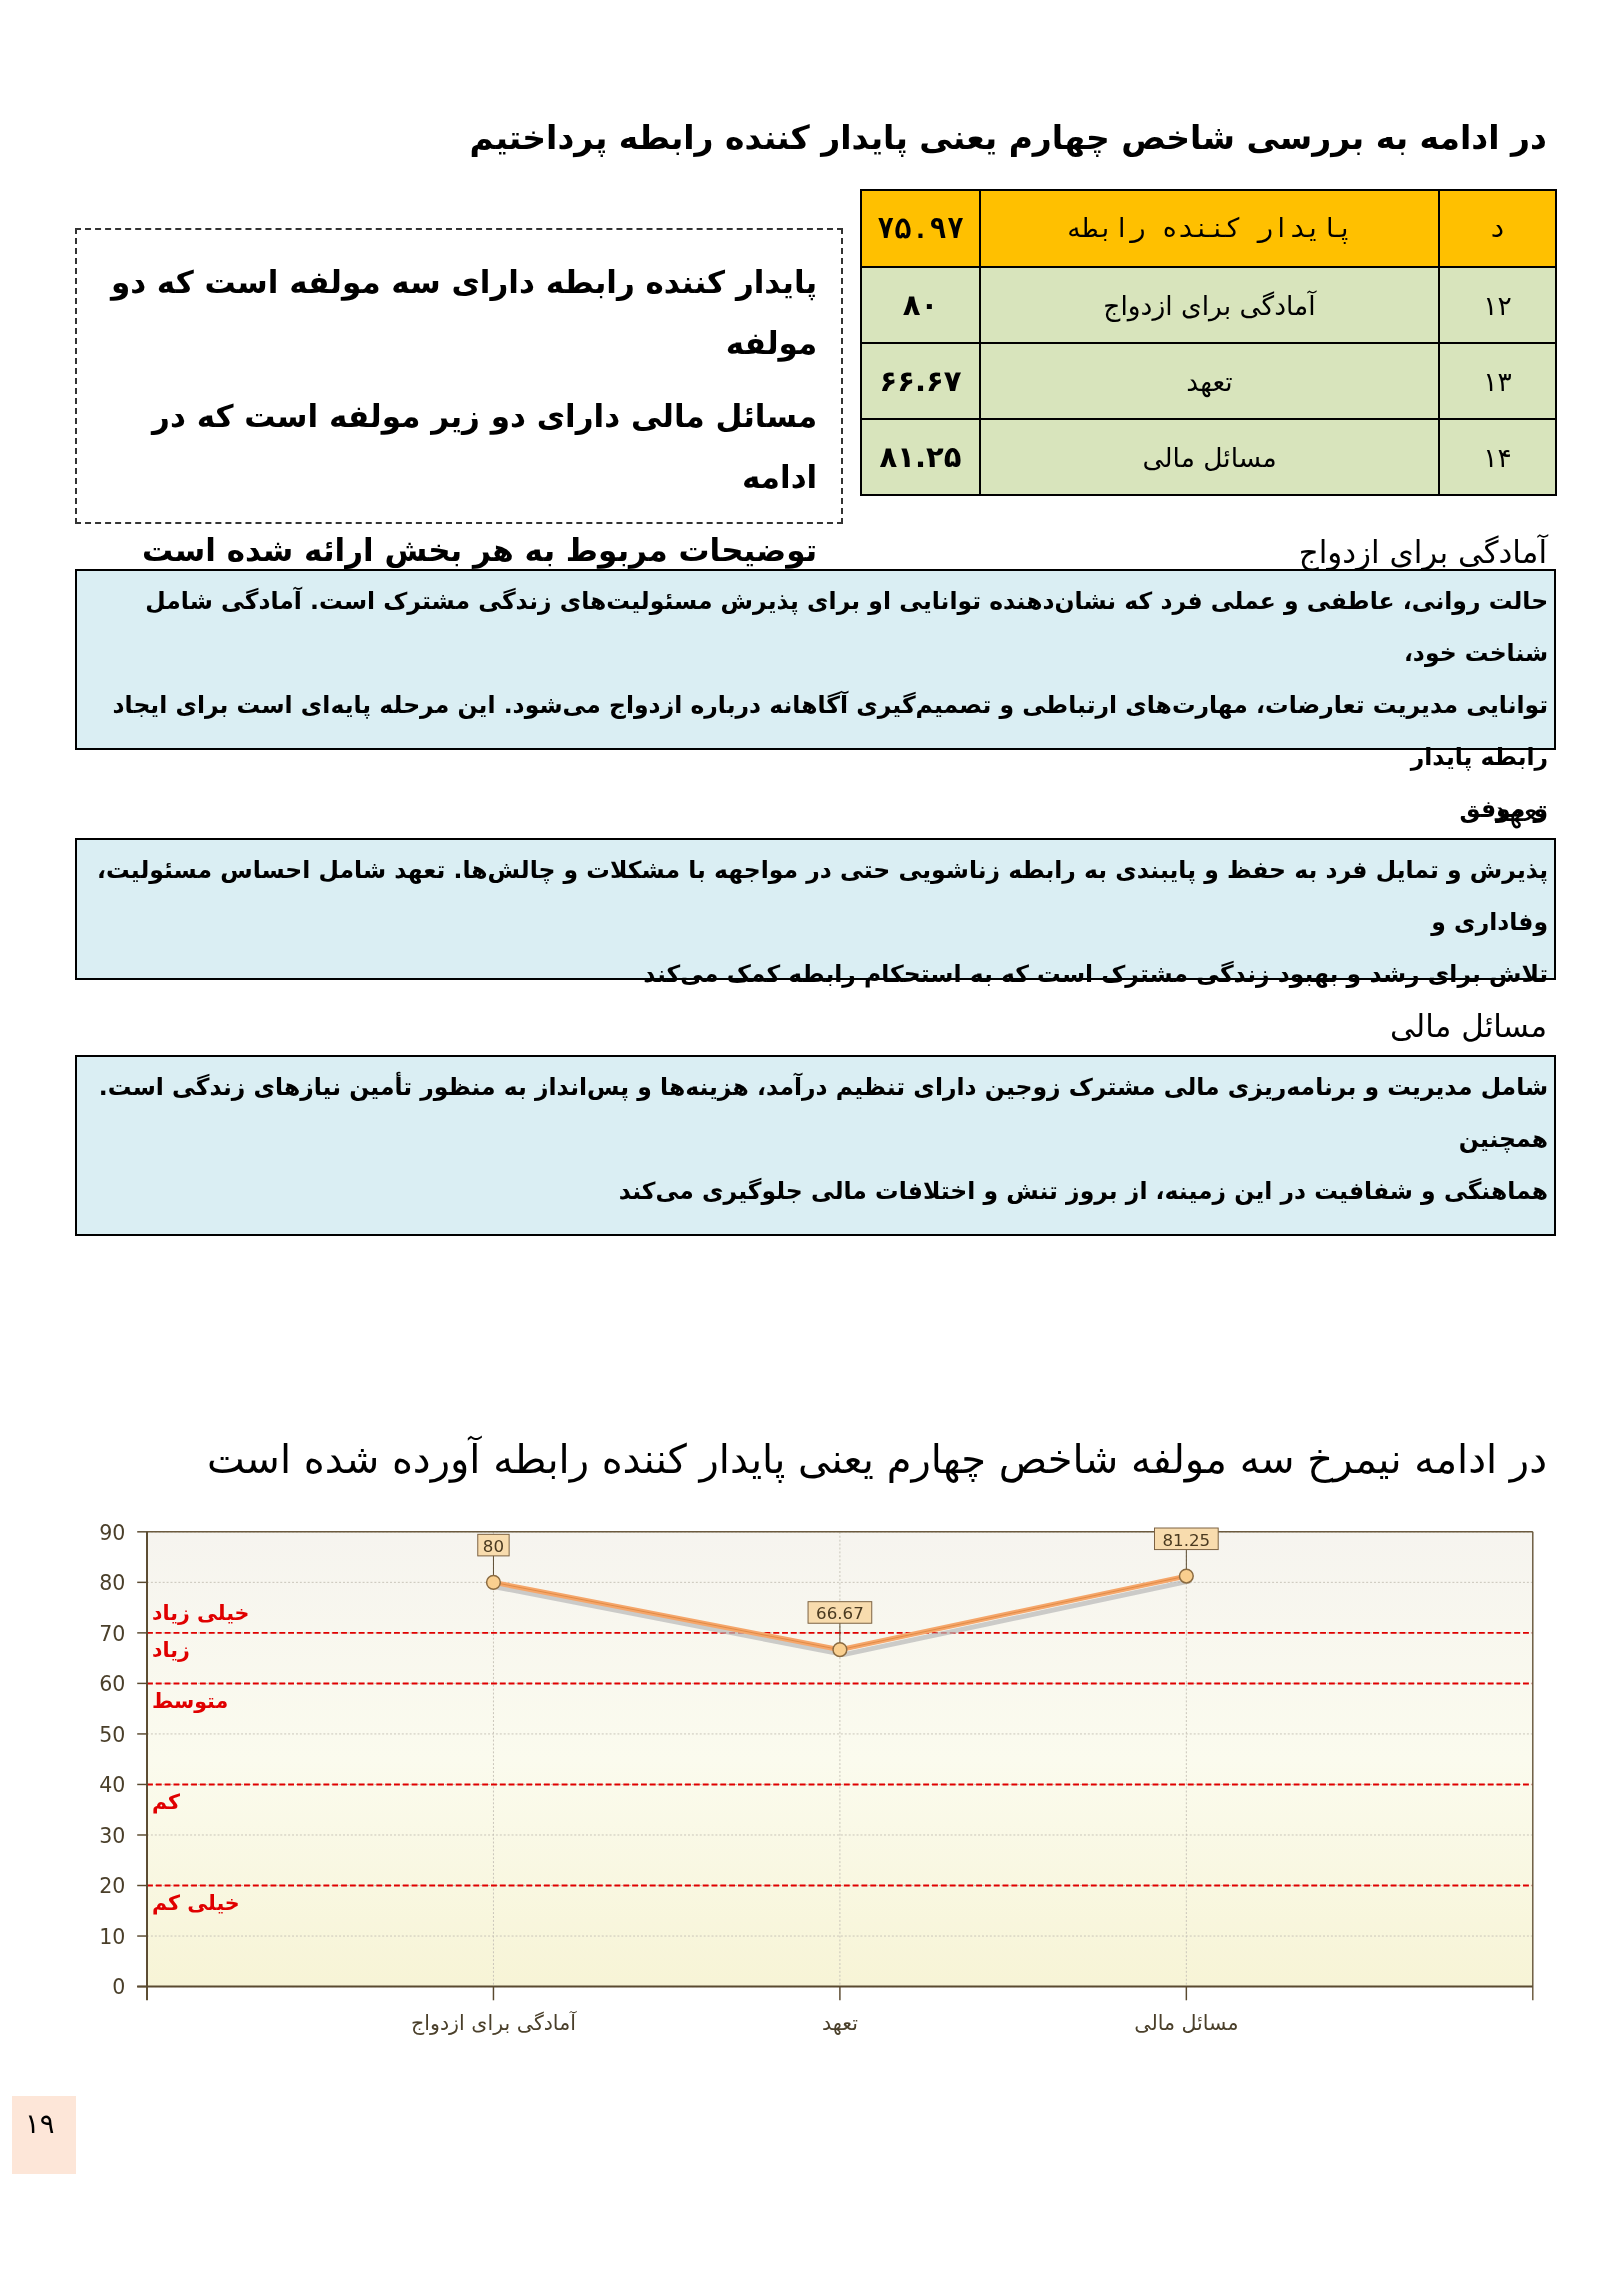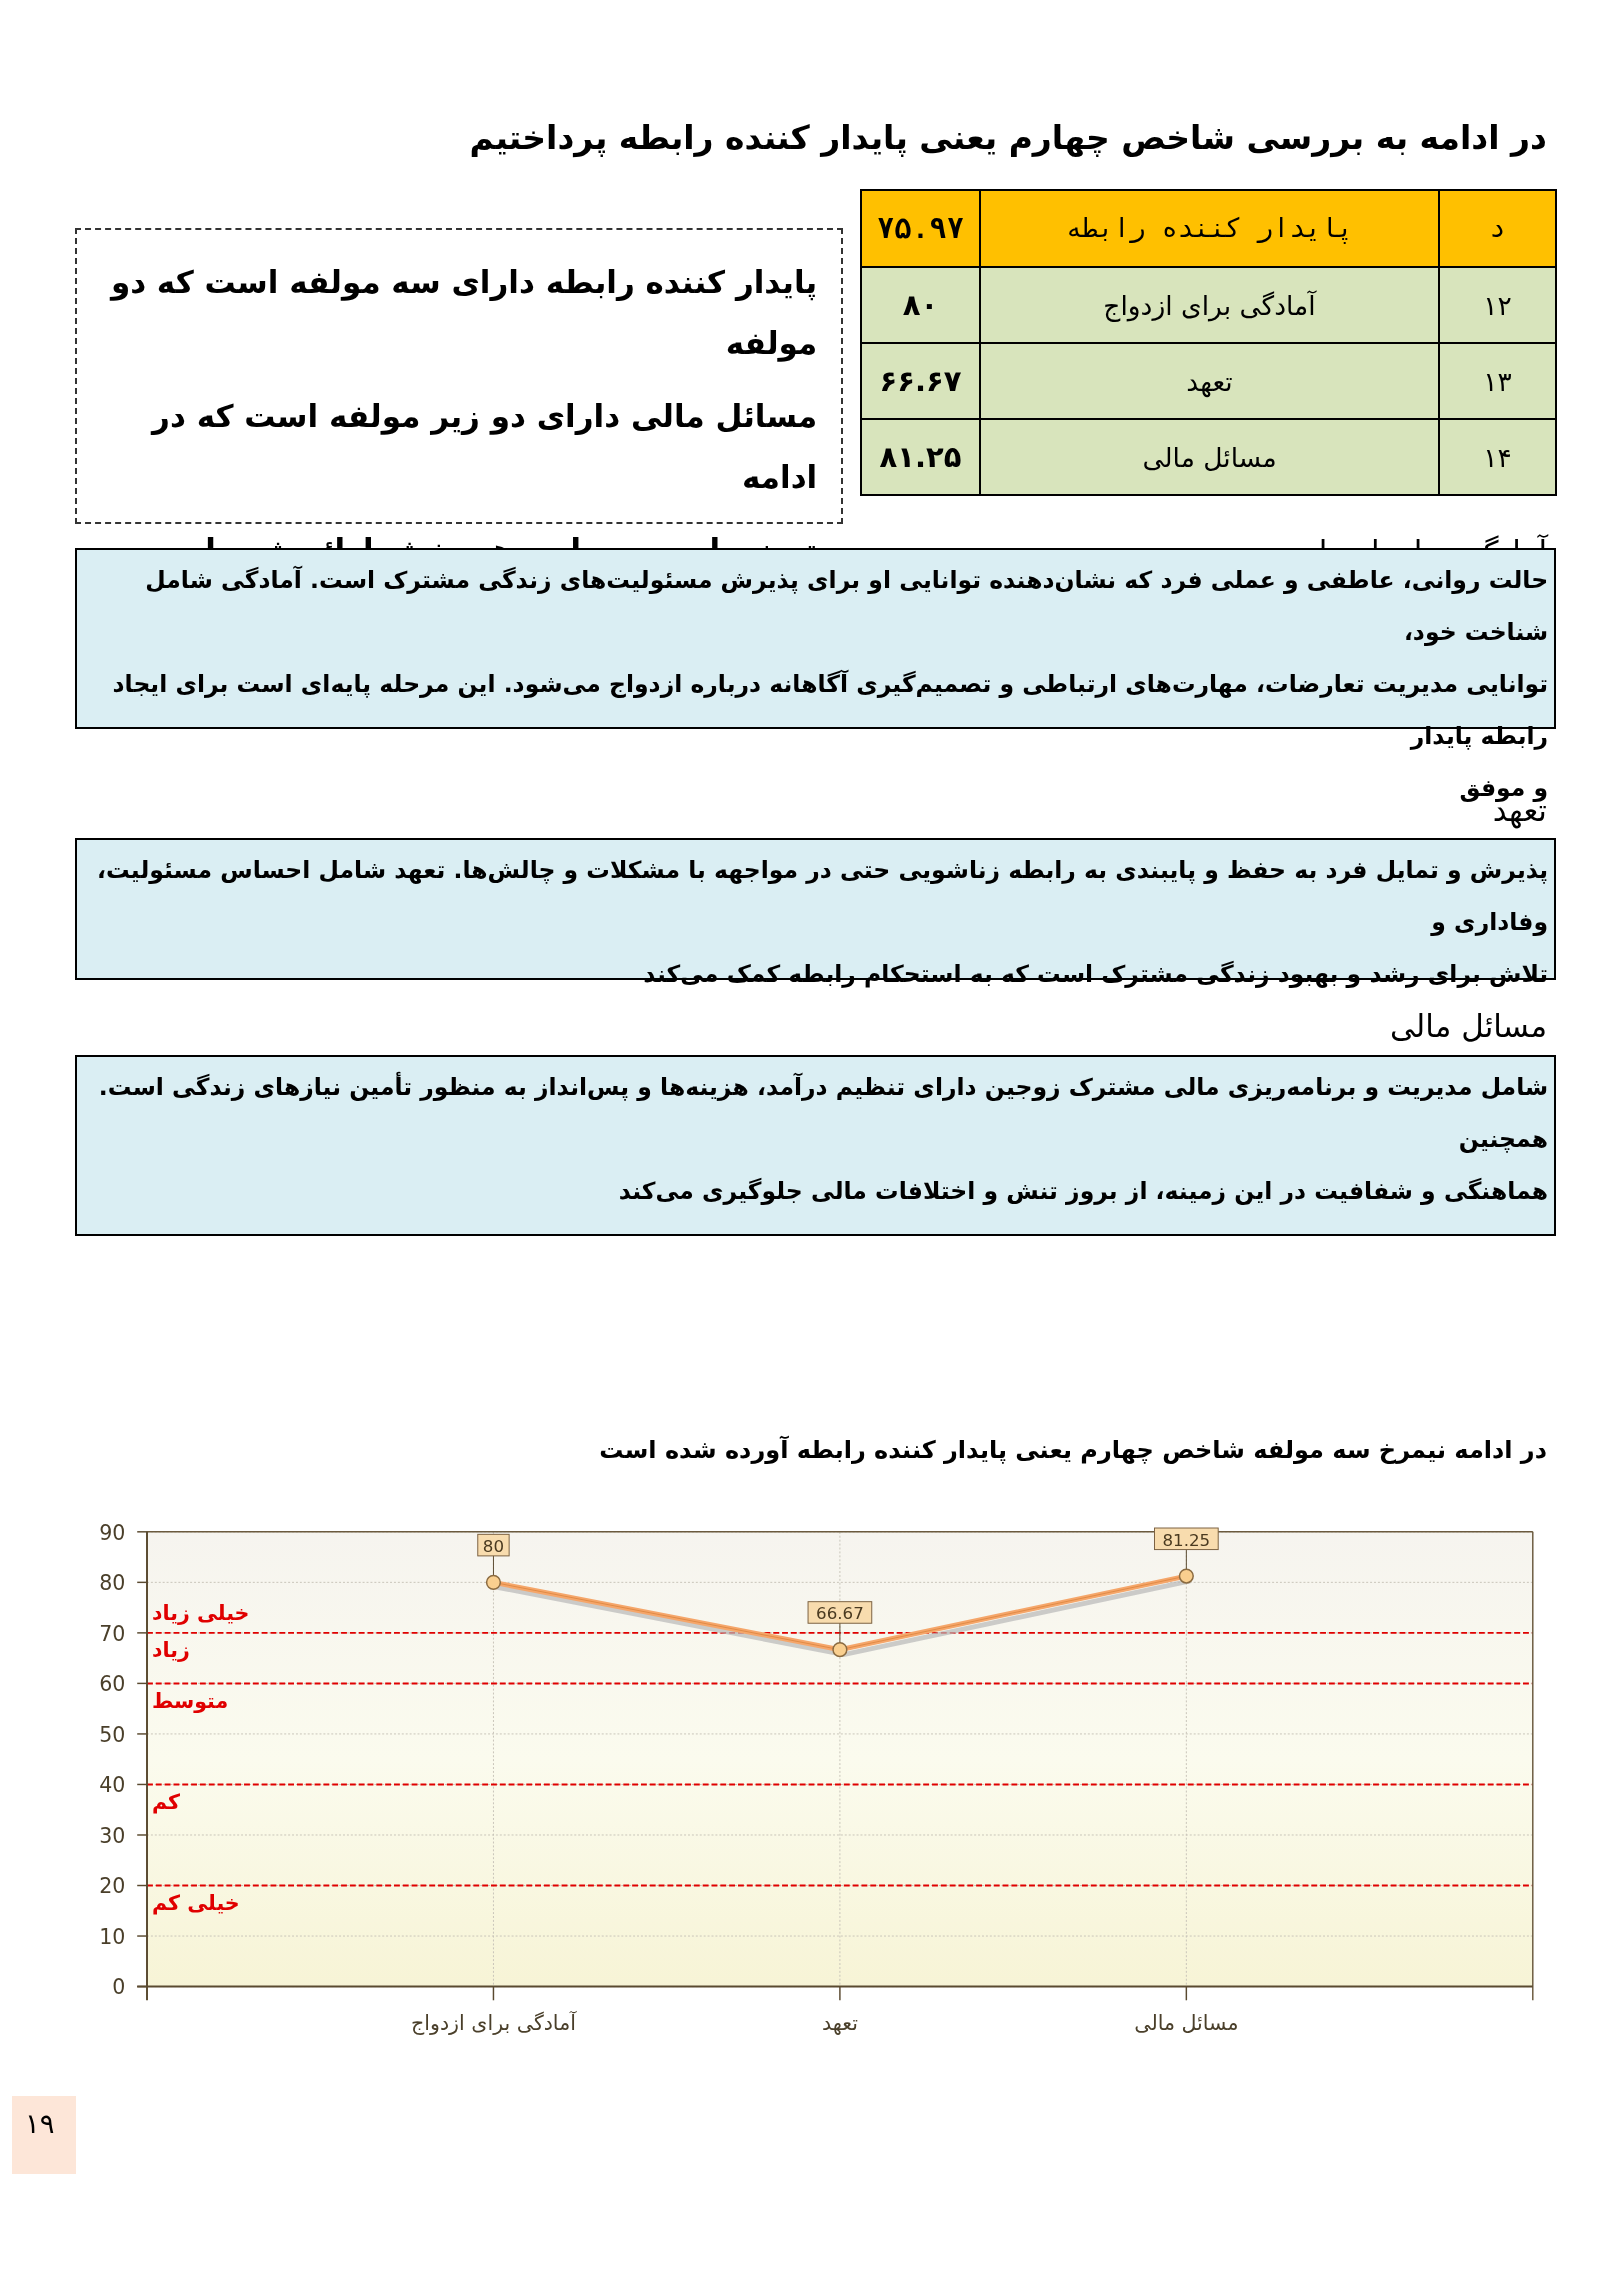--- a/index.html
+++ b/index.html
@@ -19,21 +19,21 @@
   #score-table tr.head td { background: #ffc000; height: 73px; font-family: Liberation Mono, monospace; }
   #score-table tr.row td { background: #d8e4bc; height: 72px; }
   #score-table td.c-num { width: 113px; }
   #score-table td.c-val { width: 115px; font-weight: bold; font-size: 29px; }
 
   .sec-title { right: 74px; font-size: 31px; white-space: nowrap; }
   .sec-box { left: 75px; width: 1481px; background: #daeef3; border: 2.9px solid #000;
              box-sizing: border-box; padding: 3.9px 5.9px 0 5.9px; }
   .sec-box p { margin: 0; font-size: 23.5px; line-height: 52px; font-weight: bold; }
 
-  #chart-title { right: 74px; top: 1436px; font-size: 24px; font-weight: bold; white-space: nowrap; }
+  #chart-title { right: 74px; top: 1436px; font-size: 40px; font-weight: normal; white-space: nowrap; }
   #chart-svg { left: 0; top: 1509px; }
 
   #page-num { left: 12px; top: 2096px; width: 64px; height: 78px; background: #fde6d8; text-align: center; }
   #page-num span { position: absolute; right: 21.6px; top: 11.8px; font-size: 27.4px; }
 </style>
 </head>
 <body>
 
 <div id="intro-title" class="abs rtl">در ادامه به بررسی شاخص چهارم یعنی پایدار کننده رابطه پرداختیم</div>
 
@@ -62,21 +62,21 @@
 </tbody>
   </table>
 
 <div id="summary-box" class="abs rtl">
   <p>پایدار کننده رابطه دارای سه مولفه است که دو مولفه</p>
   <p>مسائل مالی دارای دو زیر مولفه است که در ادامه</p>
   <p>توضیحات مربوط به هر بخش ارائه شده است</p>
 </div>
 
 <div class="abs rtl sec-title" style="top:534px;">آمادگی برای ازدواج</div>
-<div class="abs rtl sec-box" style="top:548px;height:181px;">
+<div class="abs rtl sec-box" style="top:569px;height:181px;">
   <p>حالت روانی، عاطفی و عملی فرد که نشان‌دهنده توانایی او برای پذیرش مسئولیت‌های زندگی مشترک است. آمادگی شامل شناخت خود،</p>
   <p>توانایی مدیریت تعارضات، مهارت‌های ارتباطی و تصمیم‌گیری آگاهانه درباره ازدواج می‌شود. این مرحله پایه‌ای است برای ایجاد رابطه پایدار</p>
   <p>و موفق</p>
 </div>
 
 <div class="abs rtl sec-title" style="top:792px;">تعهد</div>
 <div class="abs rtl sec-box" style="top:838px;height:142px;">
   <p>پذیرش و تمایل فرد به حفظ و پایبندی به رابطه زناشویی حتی در مواجهه با مشکلات و چالش‌ها. تعهد شامل احساس مسئولیت، وفاداری و</p>
   <p>تلاش برای رشد و بهبود زندگی مشترک است که به استحکام رابطه کمک می‌کند</p>
 </div>

